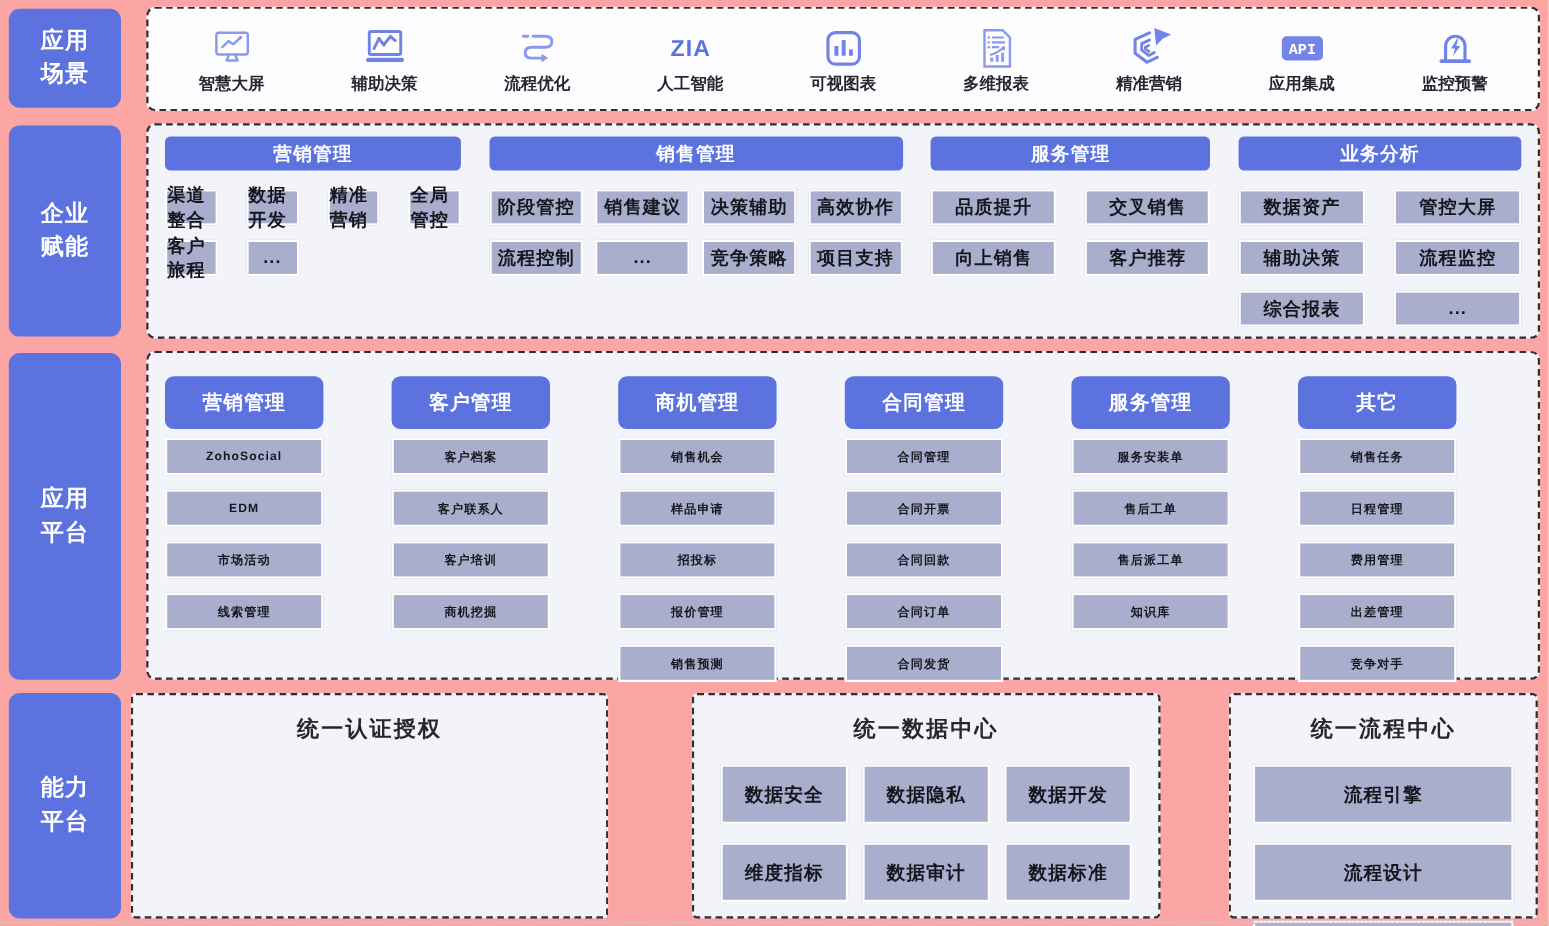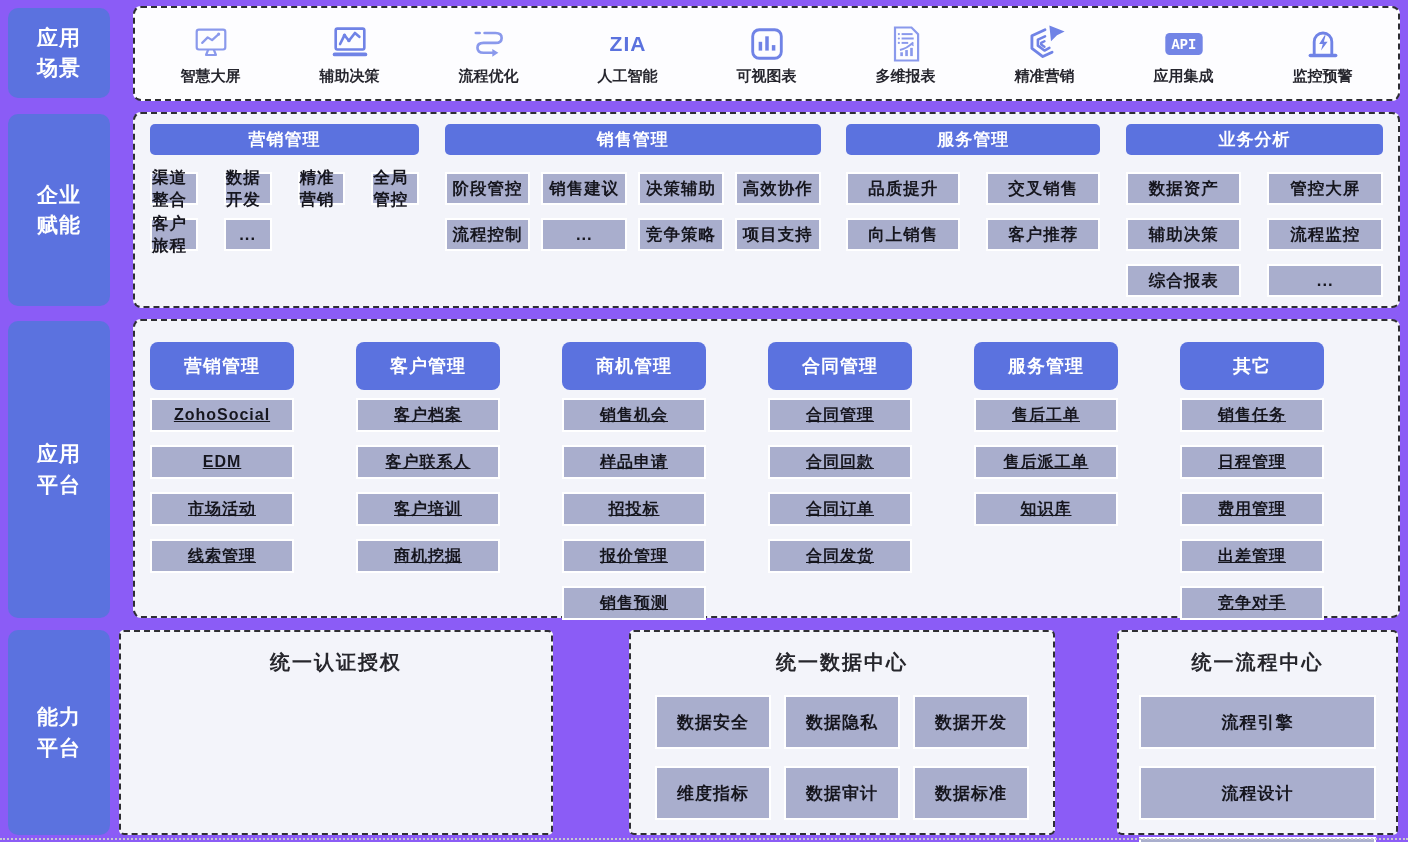--- a/index.html
+++ b/index.html
@@ -1,17 +1,17 @@
 <!DOCTYPE html>
 <html><head>
 <meta charset="utf-8">
 <style>
   html,body{margin:0;padding:0;background:#fff;}
   .canvas{
-    position:relative;width:1408px;height:842px;background:#8b5cf6;
+    position:relative;width:1408px;height:842px;background:#fca5a5;
     font-family:"Liberation Sans","DejaVu Sans",sans-serif;overflow:hidden;
     -webkit-font-smoothing:antialiased;
   }
   
   .side-label{
     position:absolute;left:8px;width:102px;background:#5B72DF;border-radius:10px;
     color:#fff;font-weight:bold;font-size:21px;line-height:1.45;letter-spacing:1px;
     display:flex;align-items:center;justify-content:center;text-align:center;
     white-space:pre-line;
   }
@@ -40,21 +40,21 @@
     font-weight:bold;color:#16161e;letter-spacing:1px;
   }
   .sec-grid .gray-item{height:33px;font-size:16.5px;}
   
   .columns{display:flex;padding:21px 0 0 15px;box-sizing:border-box;height:100%;}
   .app-col{width:144px;margin-right:62px;display:flex;flex-direction:column;flex:none;}
   .col-header{
     height:48px;background:#5B72DF;border-radius:8px;color:#fff;font-weight:bold;font-size:18px;
     display:flex;align-items:center;justify-content:center;margin-bottom:8px;flex:none;letter-spacing:1px;
   }
-  .app-col .gray-item{height:34px;margin-bottom:13px;font-size:16px;flex:none;text-decoration:underline;}
+  .app-col .gray-item{height:34px;margin-bottom:13px;font-size:11px;flex:none;}
   
   .cap-panel{border-radius:5px;}
   .cap-title{
     text-align:center;font-size:20px;font-weight:bold;color:#26262c;
     margin:17px 0 19px 0;letter-spacing:2px;
   }
   .cap-grid{display:grid;padding:0 24px;}
   .cap-grid .gray-item{height:54px;font-size:17px;}
   
   .bottom-dotted{position:absolute;left:0;right:0;top:838px;border-top:2px dotted #c7c7cf;}
@@ -248,26 +248,28 @@
           <div class="col-header">商机管理</div>
           <div class="gray-item">销售机会</div>
           <div class="gray-item">样品申请</div>
           <div class="gray-item">招投标</div>
           <div class="gray-item">报价管理</div>
           <div class="gray-item">销售预测</div>
         </div>
         <div class="app-col">
           <div class="col-header">合同管理</div>
           <div class="gray-item">合同管理</div>
+          <div class="gray-item">合同开票</div>
           <div class="gray-item">合同回款</div>
           <div class="gray-item">合同订单</div>
           <div class="gray-item">合同发货</div>
         </div>
         <div class="app-col">
           <div class="col-header">服务管理</div>
+          <div class="gray-item">服务安装单</div>
           <div class="gray-item">售后工单</div>
           <div class="gray-item">售后派工单</div>
           <div class="gray-item">知识库</div>
         </div>
         <div class="app-col">
           <div class="col-header">其它</div>
           <div class="gray-item">销售任务</div>
           <div class="gray-item">日程管理</div>
           <div class="gray-item">费用管理</div>
           <div class="gray-item">出差管理</div>

